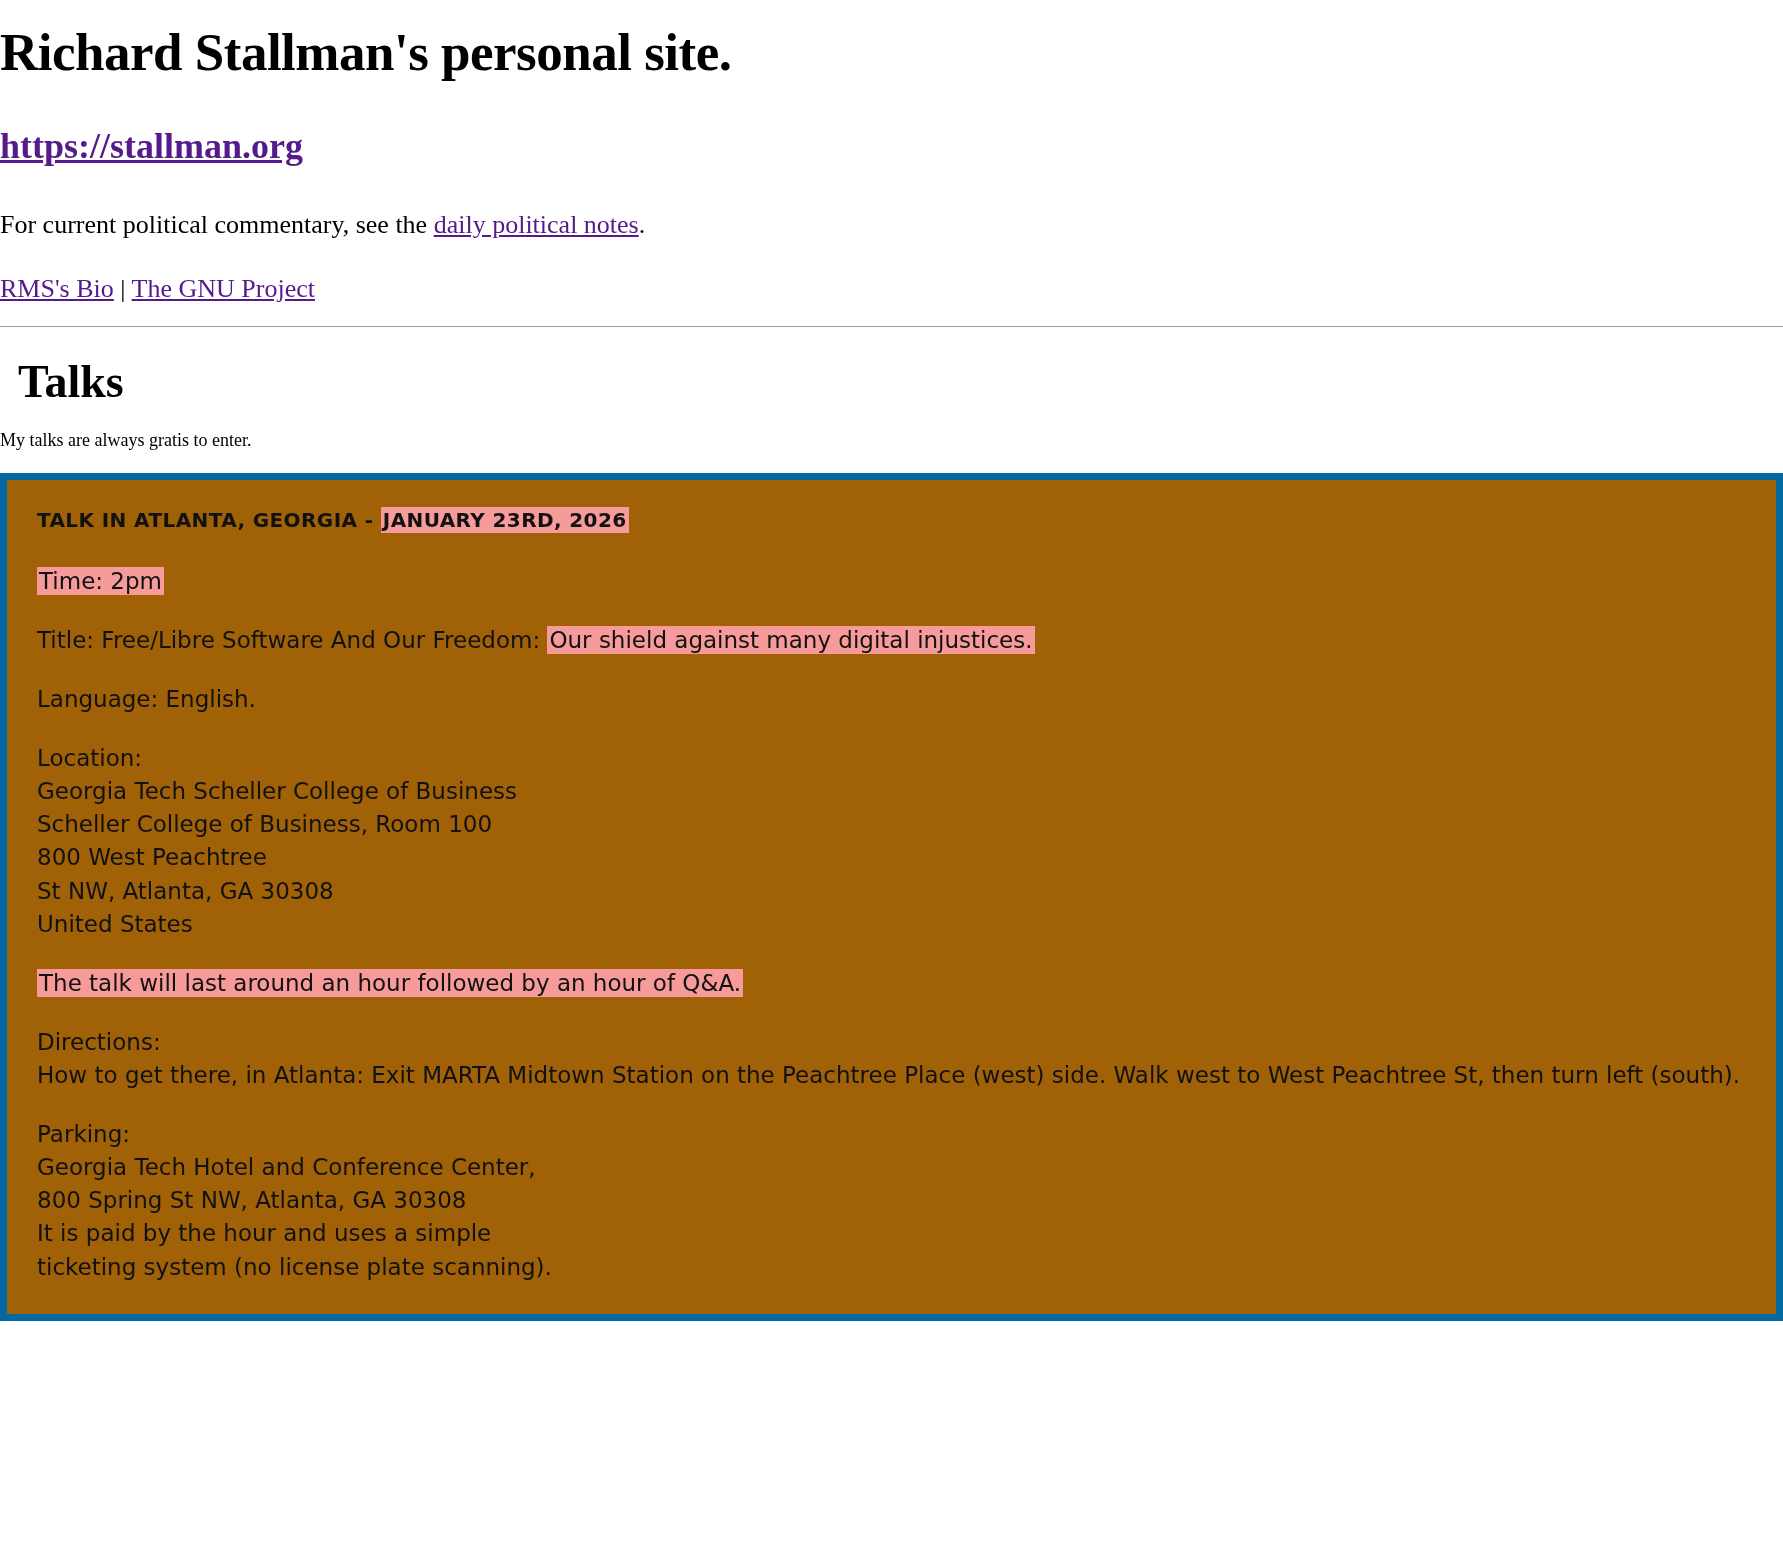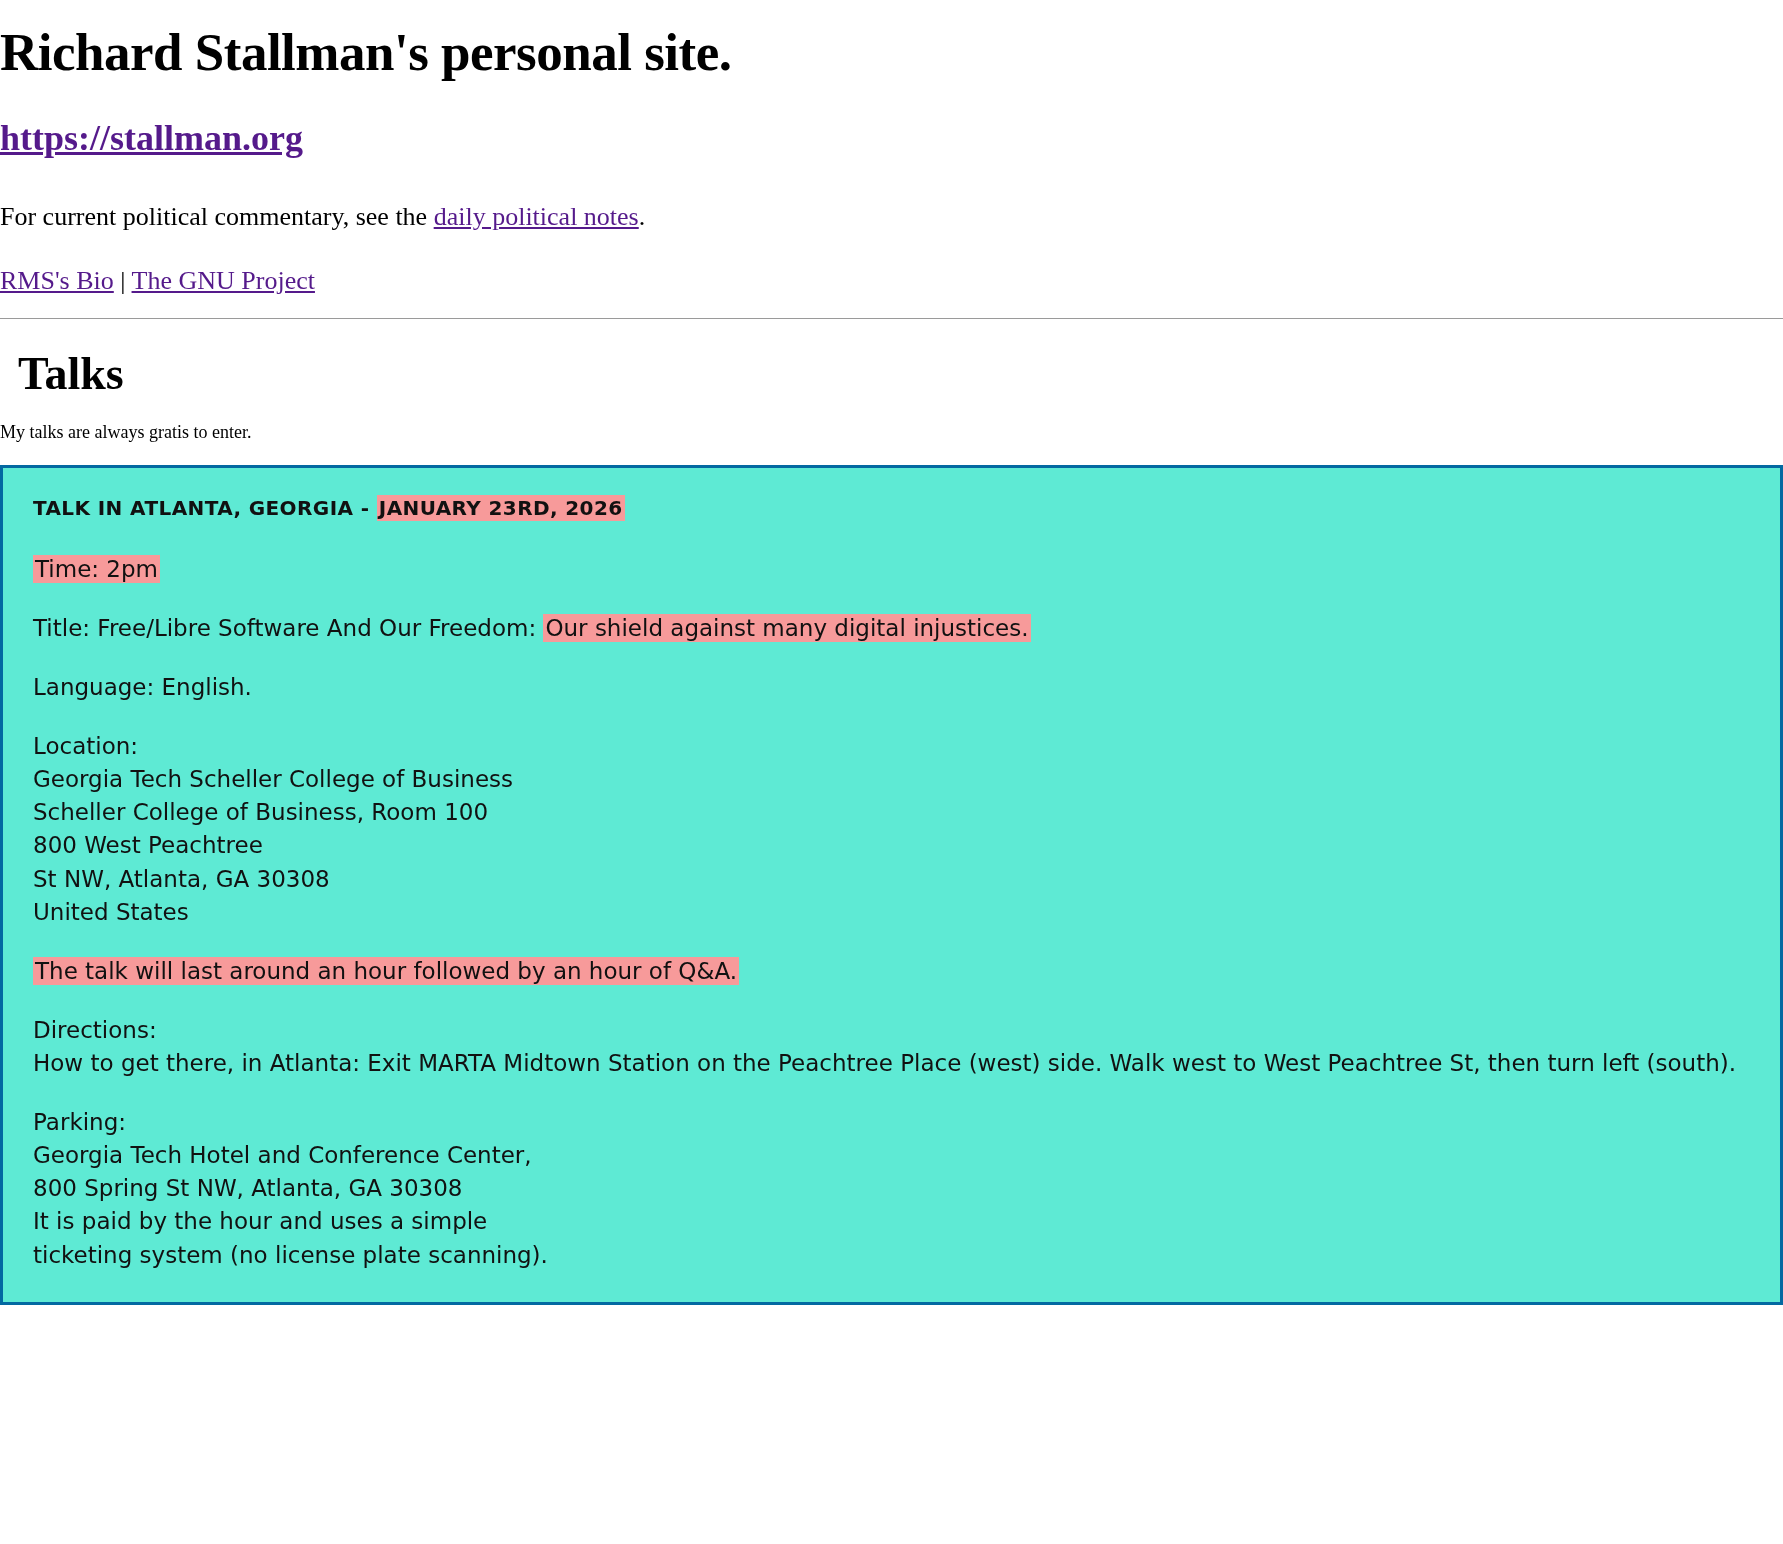--- a/index.html
+++ b/index.html
@@ -25,21 +25,21 @@
     line-height: 1.15;
     letter-spacing: -0.5px;
   }
   .site-url {
     display: inline-block;
     font-family: "Liberation Serif", serif;
     font-size: 36px;
     font-weight: bold;
     color: #551a8b;
     text-decoration: underline;
-    margin: 16px 0 14px 0;
+    margin: 24px 0 14px 0;
   }
   .intro-line {
     font-family: "Liberation Serif", serif;
     font-size: 26px;
     margin: 26px 0 0 0;
     line-height: 1.35;
   }
   .intro-line a,
   .nav-line a {
     color: #551a8b;
@@ -63,22 +63,22 @@
     font-size: 46px;
     font-weight: bold;
     margin: 28px 0 22px 18px;
   }
   .talks-note {
     font-family: "Liberation Serif", serif;
     font-size: 18px;
     margin: 17px 0 22px 0;
   }
   .talk-card {
-    background: #5eead4;
-    border: 3px solid #0369a1;
+    background: #a16207;
+    border: 7px solid #0369a1;
     padding: 26px 30px 30px 30px;
     font-family: "DejaVu Sans", sans-serif;
     font-size: 23px;
     line-height: 1.44;
     color: #111;
     box-sizing: border-box;
   }
   .talk-head {
     font-weight: bold;
     font-size: 20px;

